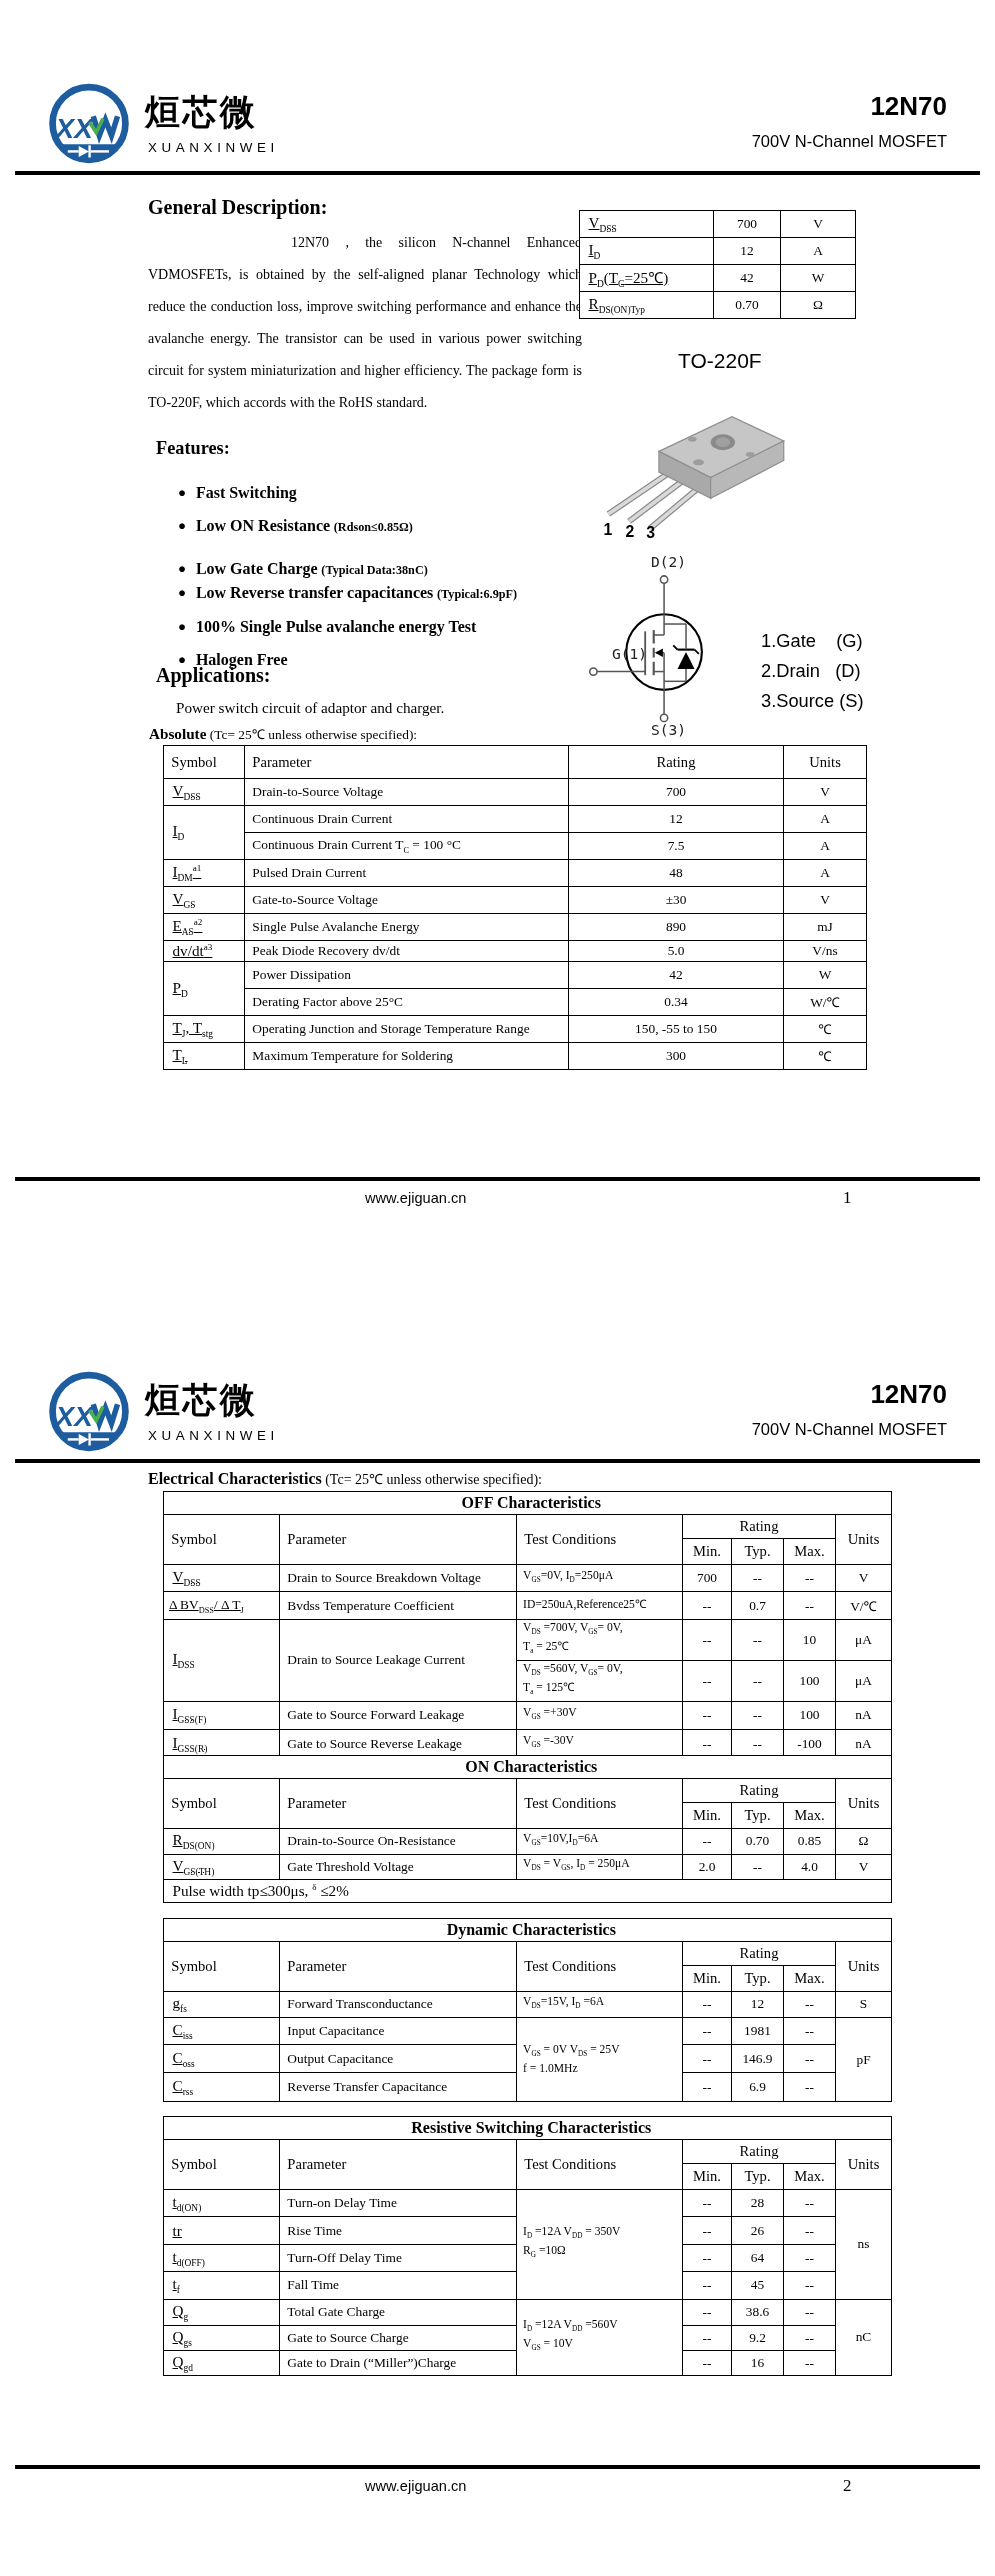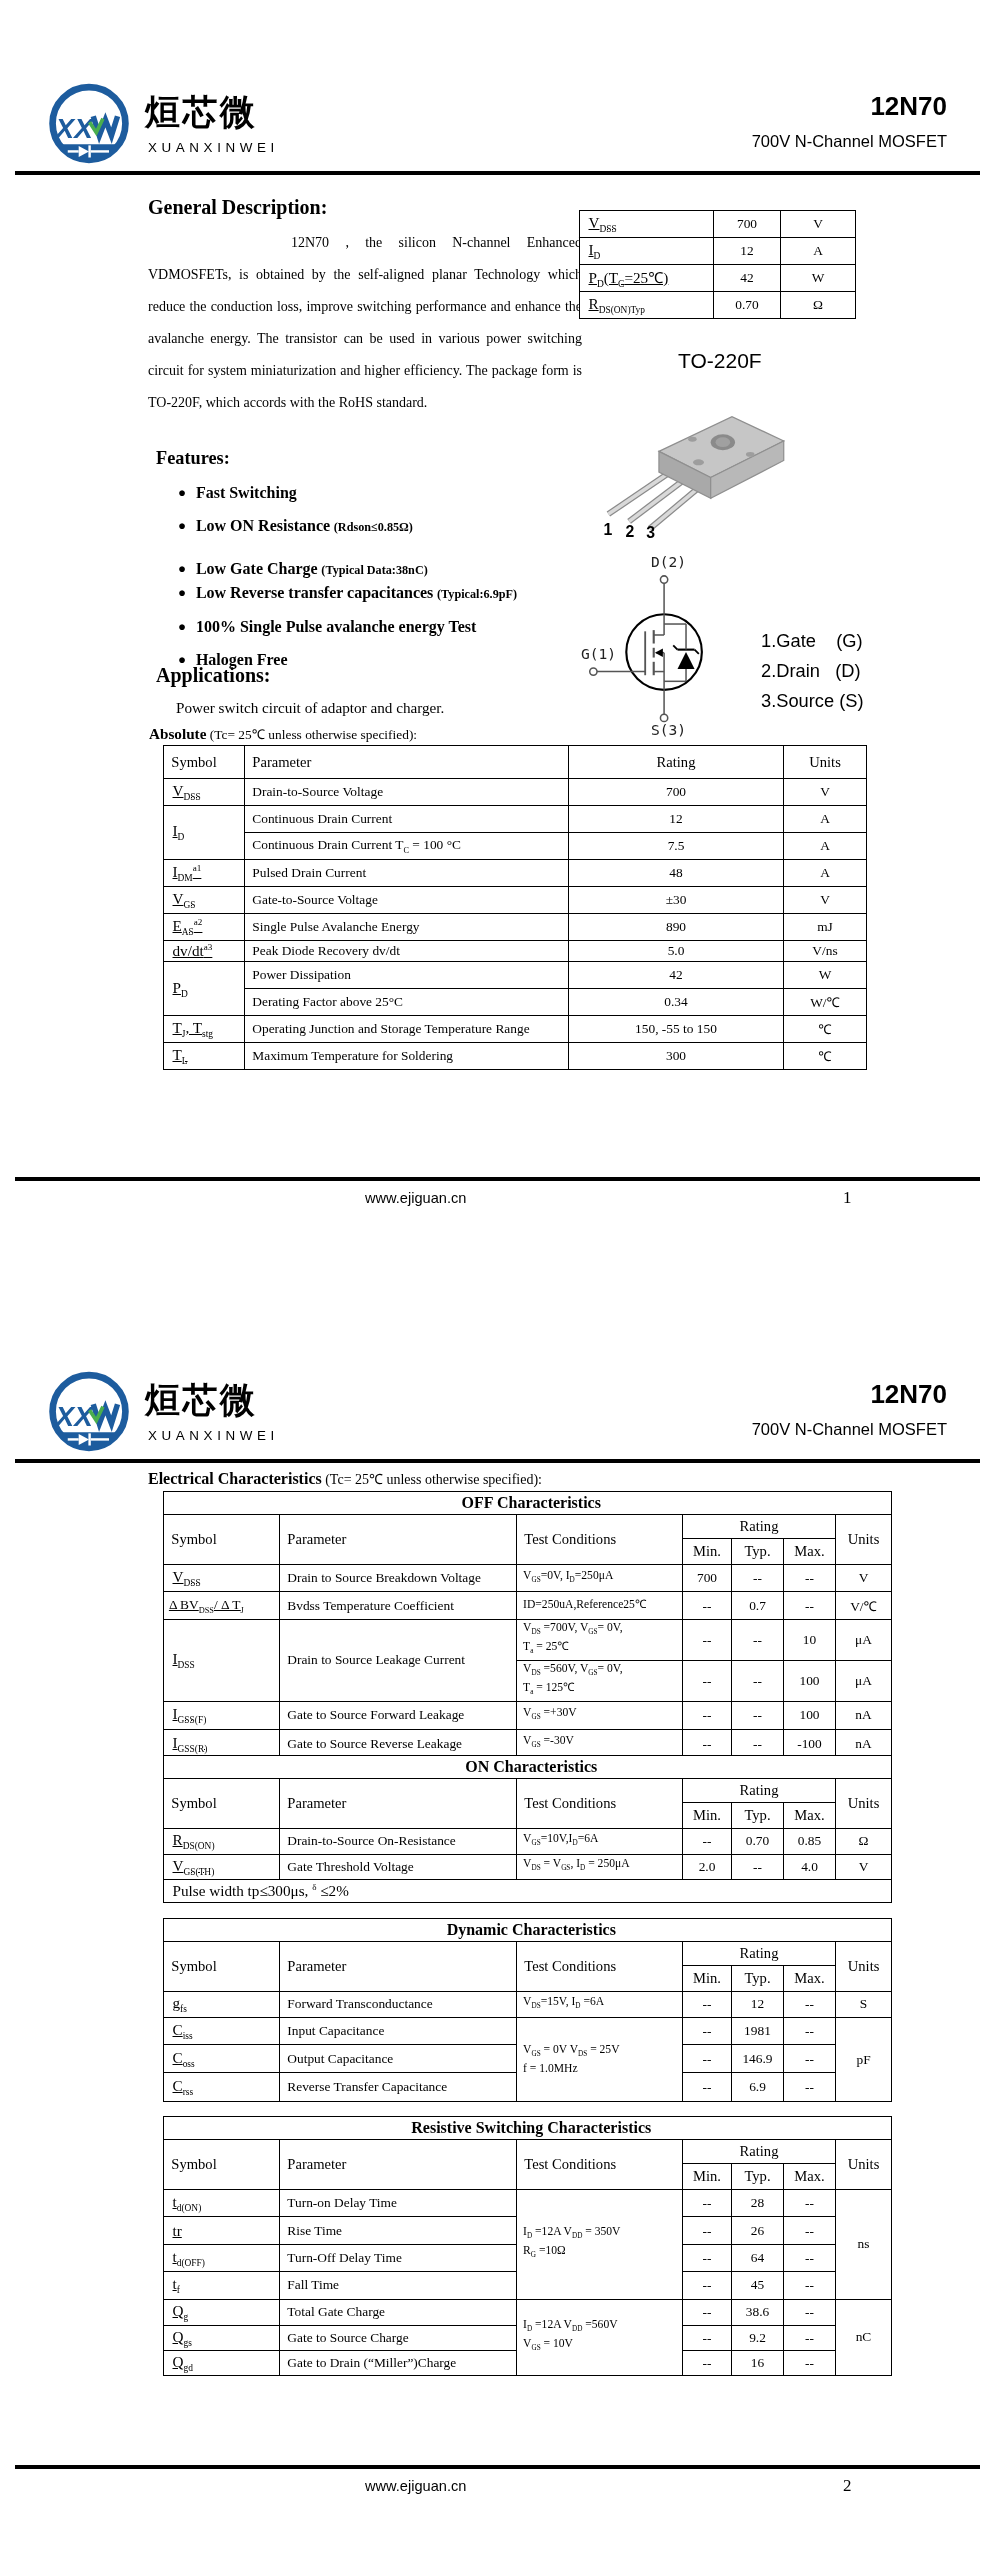--- a/index.html
+++ b/index.html
@@ -17,21 +17,21 @@
   
   .frule{position:absolute;left:15.2px;width:965px;height:3.7px;background:#000;top:1177px;}
   .fsite{position:absolute;left:365px;top:1190px;font:14.6px "Liberation Sans","DejaVu Sans",sans-serif;}
   .fpage{position:absolute;left:843px;top:1188px;font:17px "Liberation Serif",serif;}
 
   
   .g-title{position:absolute;left:148px;top:196px;font:bold 20px "Liberation Serif",serif;}
   .g-text{position:absolute;left:148px;top:227px;width:434px;font:14px/32px "Liberation Serif",serif;text-align:justify;text-indent:143px;}
   .pkg-name{position:absolute;left:678px;top:349px;font:21px "Liberation Sans","DejaVu Sans",sans-serif;}
   .pkg-svg{position:absolute;left:595px;top:381px;}
-  .feat-title{position:absolute;left:156px;top:448px;font:bold 18.3px "Liberation Serif",serif;}
+  .feat-title{position:absolute;left:156px;top:438px;font:bold 18.3px "Liberation Serif",serif;}
   .feat{position:absolute;left:178px;white-space:nowrap;}
   .blt{font-size:13.4px;margin-right:9.8px;vertical-align:1.2px;}
   .feat-main{font:bold 16px "Liberation Serif",serif;}
   .feat-note{font:bold 12.2px "Liberation Serif",serif;margin-left:3.7px;}
   .apps-title{position:absolute;left:156px;top:664px;font:bold 20px "Liberation Serif",serif;}
   .apps-text{position:absolute;left:176px;top:699px;font:15.2px "Liberation Serif",serif;}
   .mos-svg{position:absolute;left:573px;top:546px;}
   .pin-lbl{position:absolute;font:14.6px "DejaVu Sans Mono",monospace;color:#222;}
   .legend{position:absolute;left:761px;font:18.3px "Liberation Sans","DejaVu Sans",sans-serif;white-space:pre;}
   .abs-title{position:absolute;left:149px;top:725px;font:13.4px "Liberation Serif",serif;}
@@ -161,21 +161,21 @@
     <line x1="149" y1="222" x2="185" y2="222" stroke="#555" stroke-width="2.5"></line>
     <line x1="185" y1="202" x2="185" y2="222" stroke="#555" stroke-width="2.5"></line>
     <polygon points="171,202 199,202 185,174" fill="#000"></polygon>
     <line x1="171" y1="170" x2="199" y2="170" stroke="#000" stroke-width="3.5"></line>
     <line x1="171" y1="170" x2="164" y2="163" stroke="#000" stroke-width="3"></line>
     <line x1="199" y1="170" x2="206" y2="177" stroke="#000" stroke-width="3"></line>
     <line x1="185" y1="170" x2="185" y2="128" stroke="#555" stroke-width="2.5"></line>
     <line x1="149" y1="128" x2="185" y2="128" stroke="#555" stroke-width="2.5"></line>
   </svg>
   <div class="pin-lbl" style="left:651px;top:553px">D(2)</div>
-  <div class="pin-lbl" style="left:581px;top:645px">G(1)</div>
+  <div class="pin-lbl" style="left:612px;top:645px">G(1)</div>
   <div class="pin-lbl" style="left:651px;top:721px">S(3)</div>
   <div class="legend" style="top:630px">1.Gate    (G)</div>
   <div class="legend" style="top:660px">2.Drain   (D)</div>
   <div class="legend" style="top:690px">3.Source (S)</div>
 
   <div class="apps-title">Applications:</div>
   <div class="apps-text">Power switch circuit of adaptor and charger.</div>
 
   <div class="abs-title"><b>Absolute</b><span> (Tc= 25℃  unless otherwise specified):</span></div>
   <table class="sheet" style="left:163px;top:745px;width:703px;">

